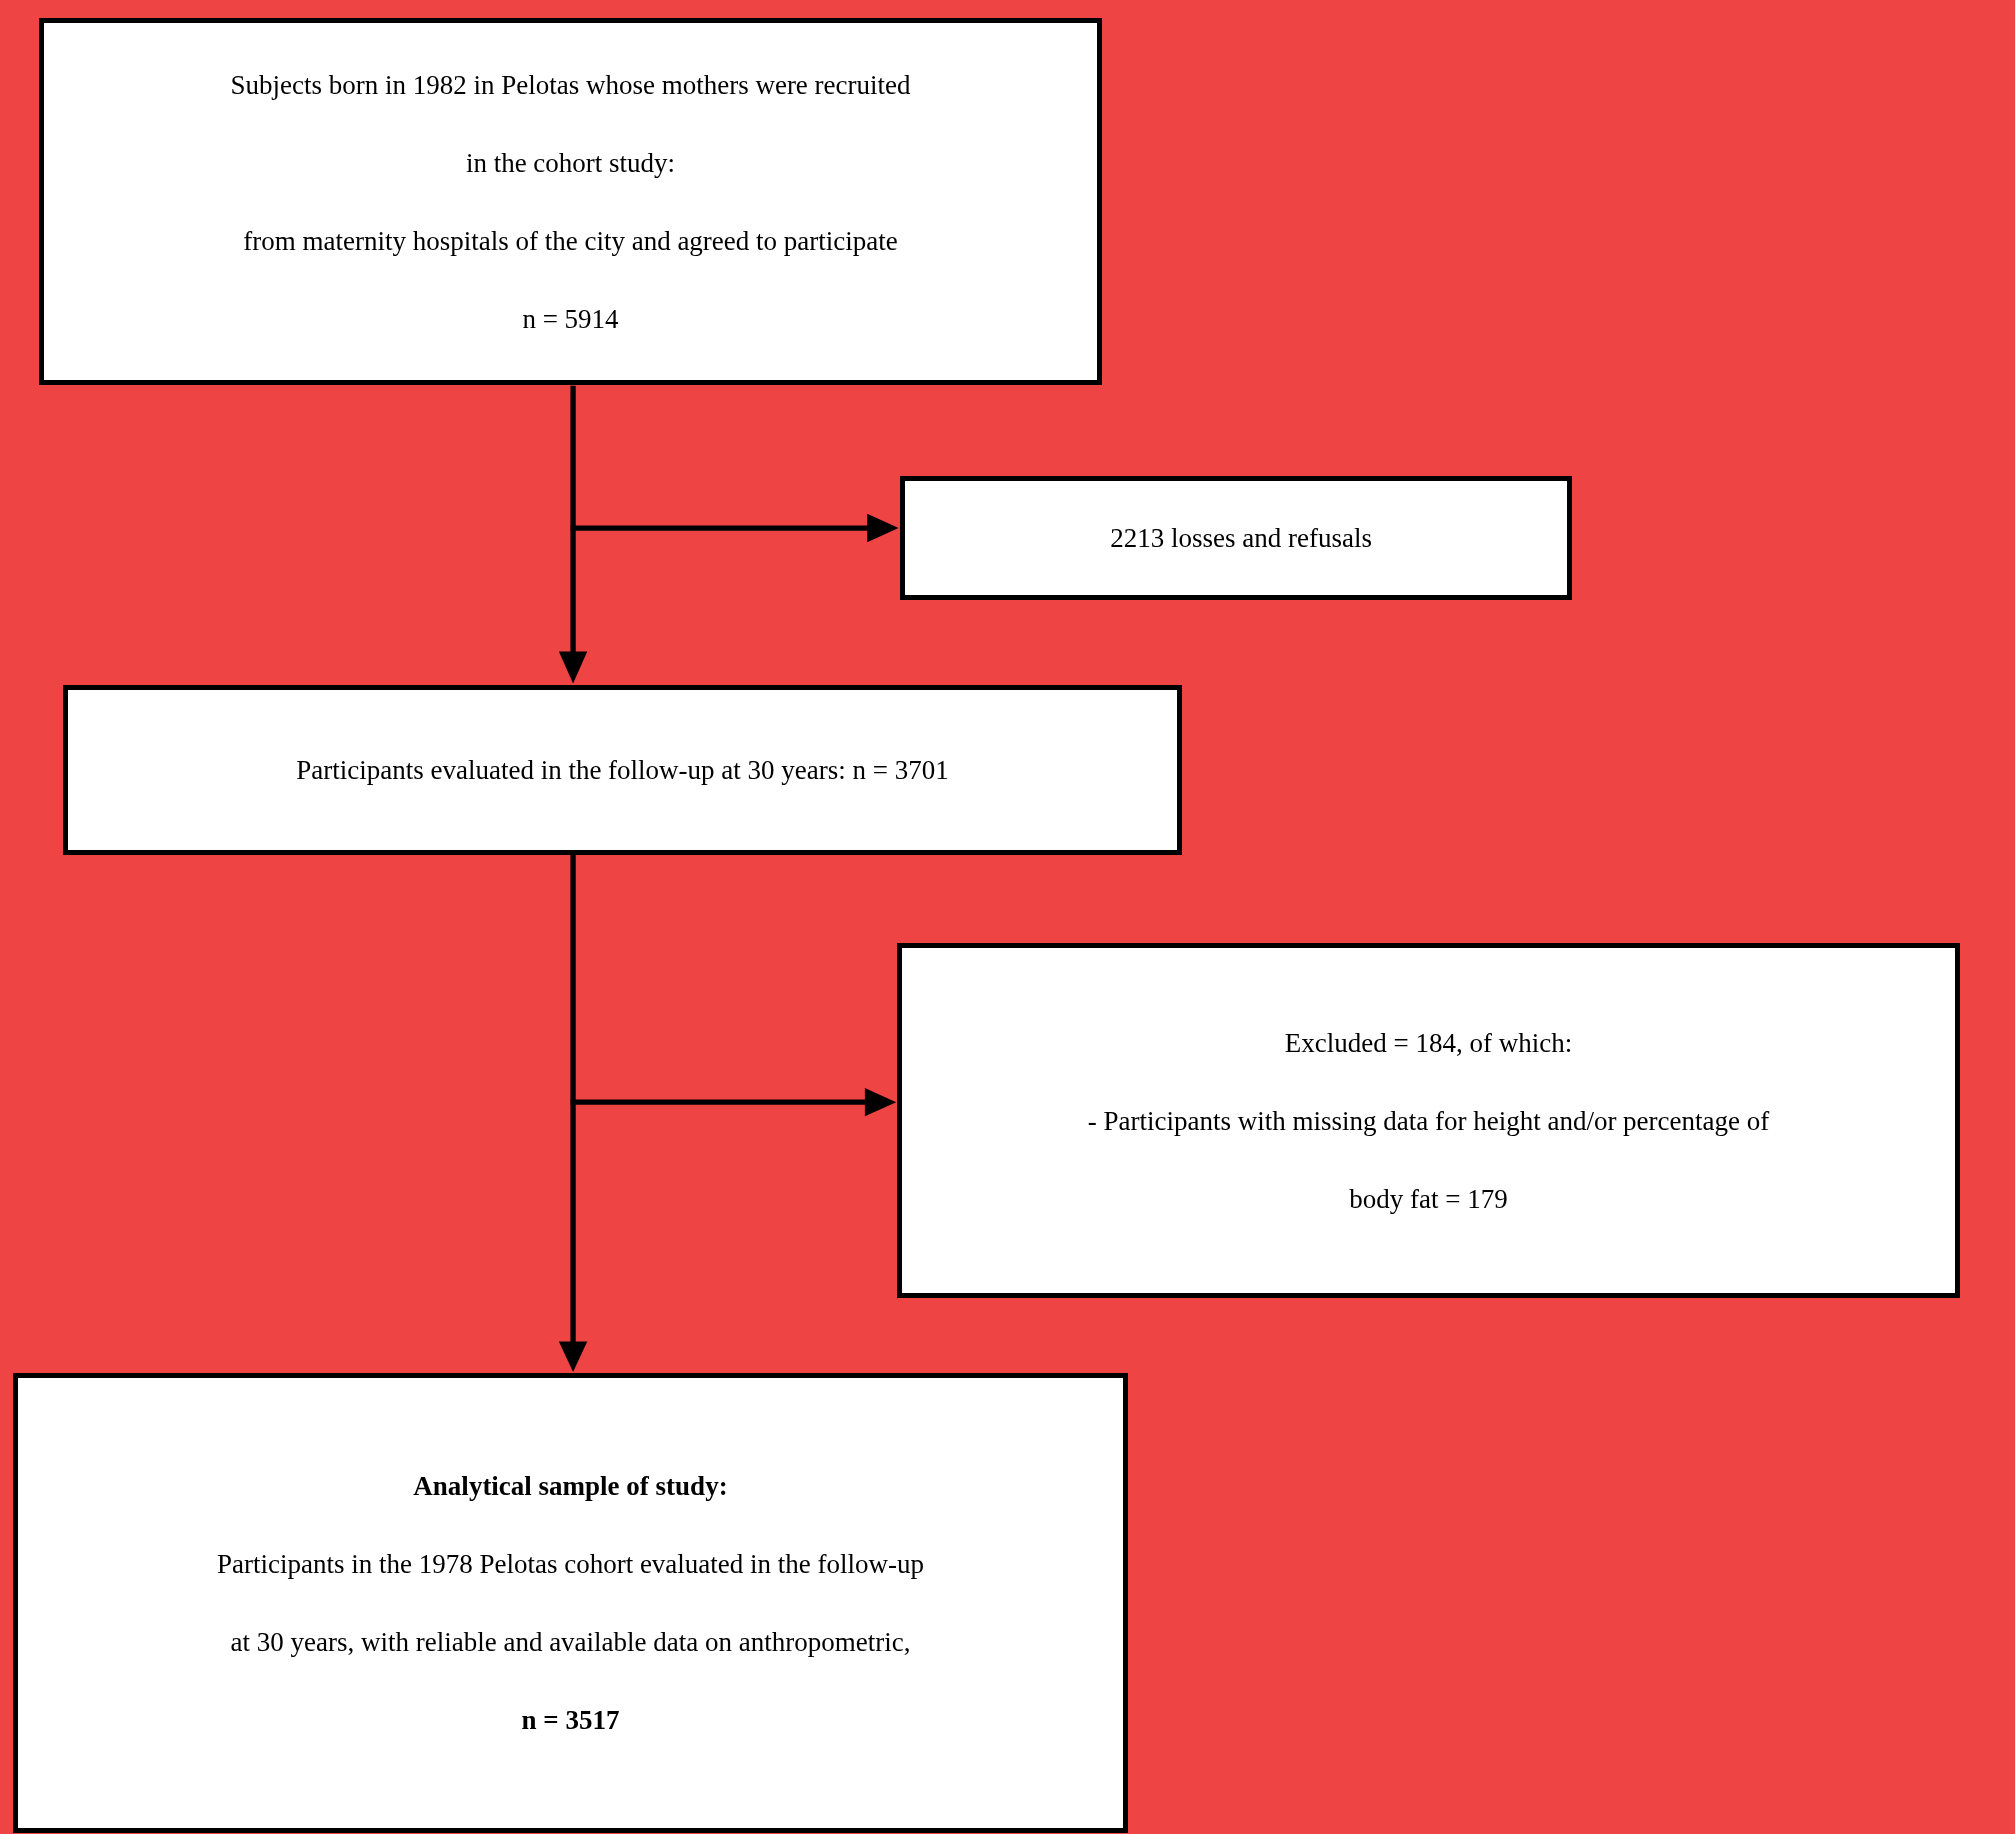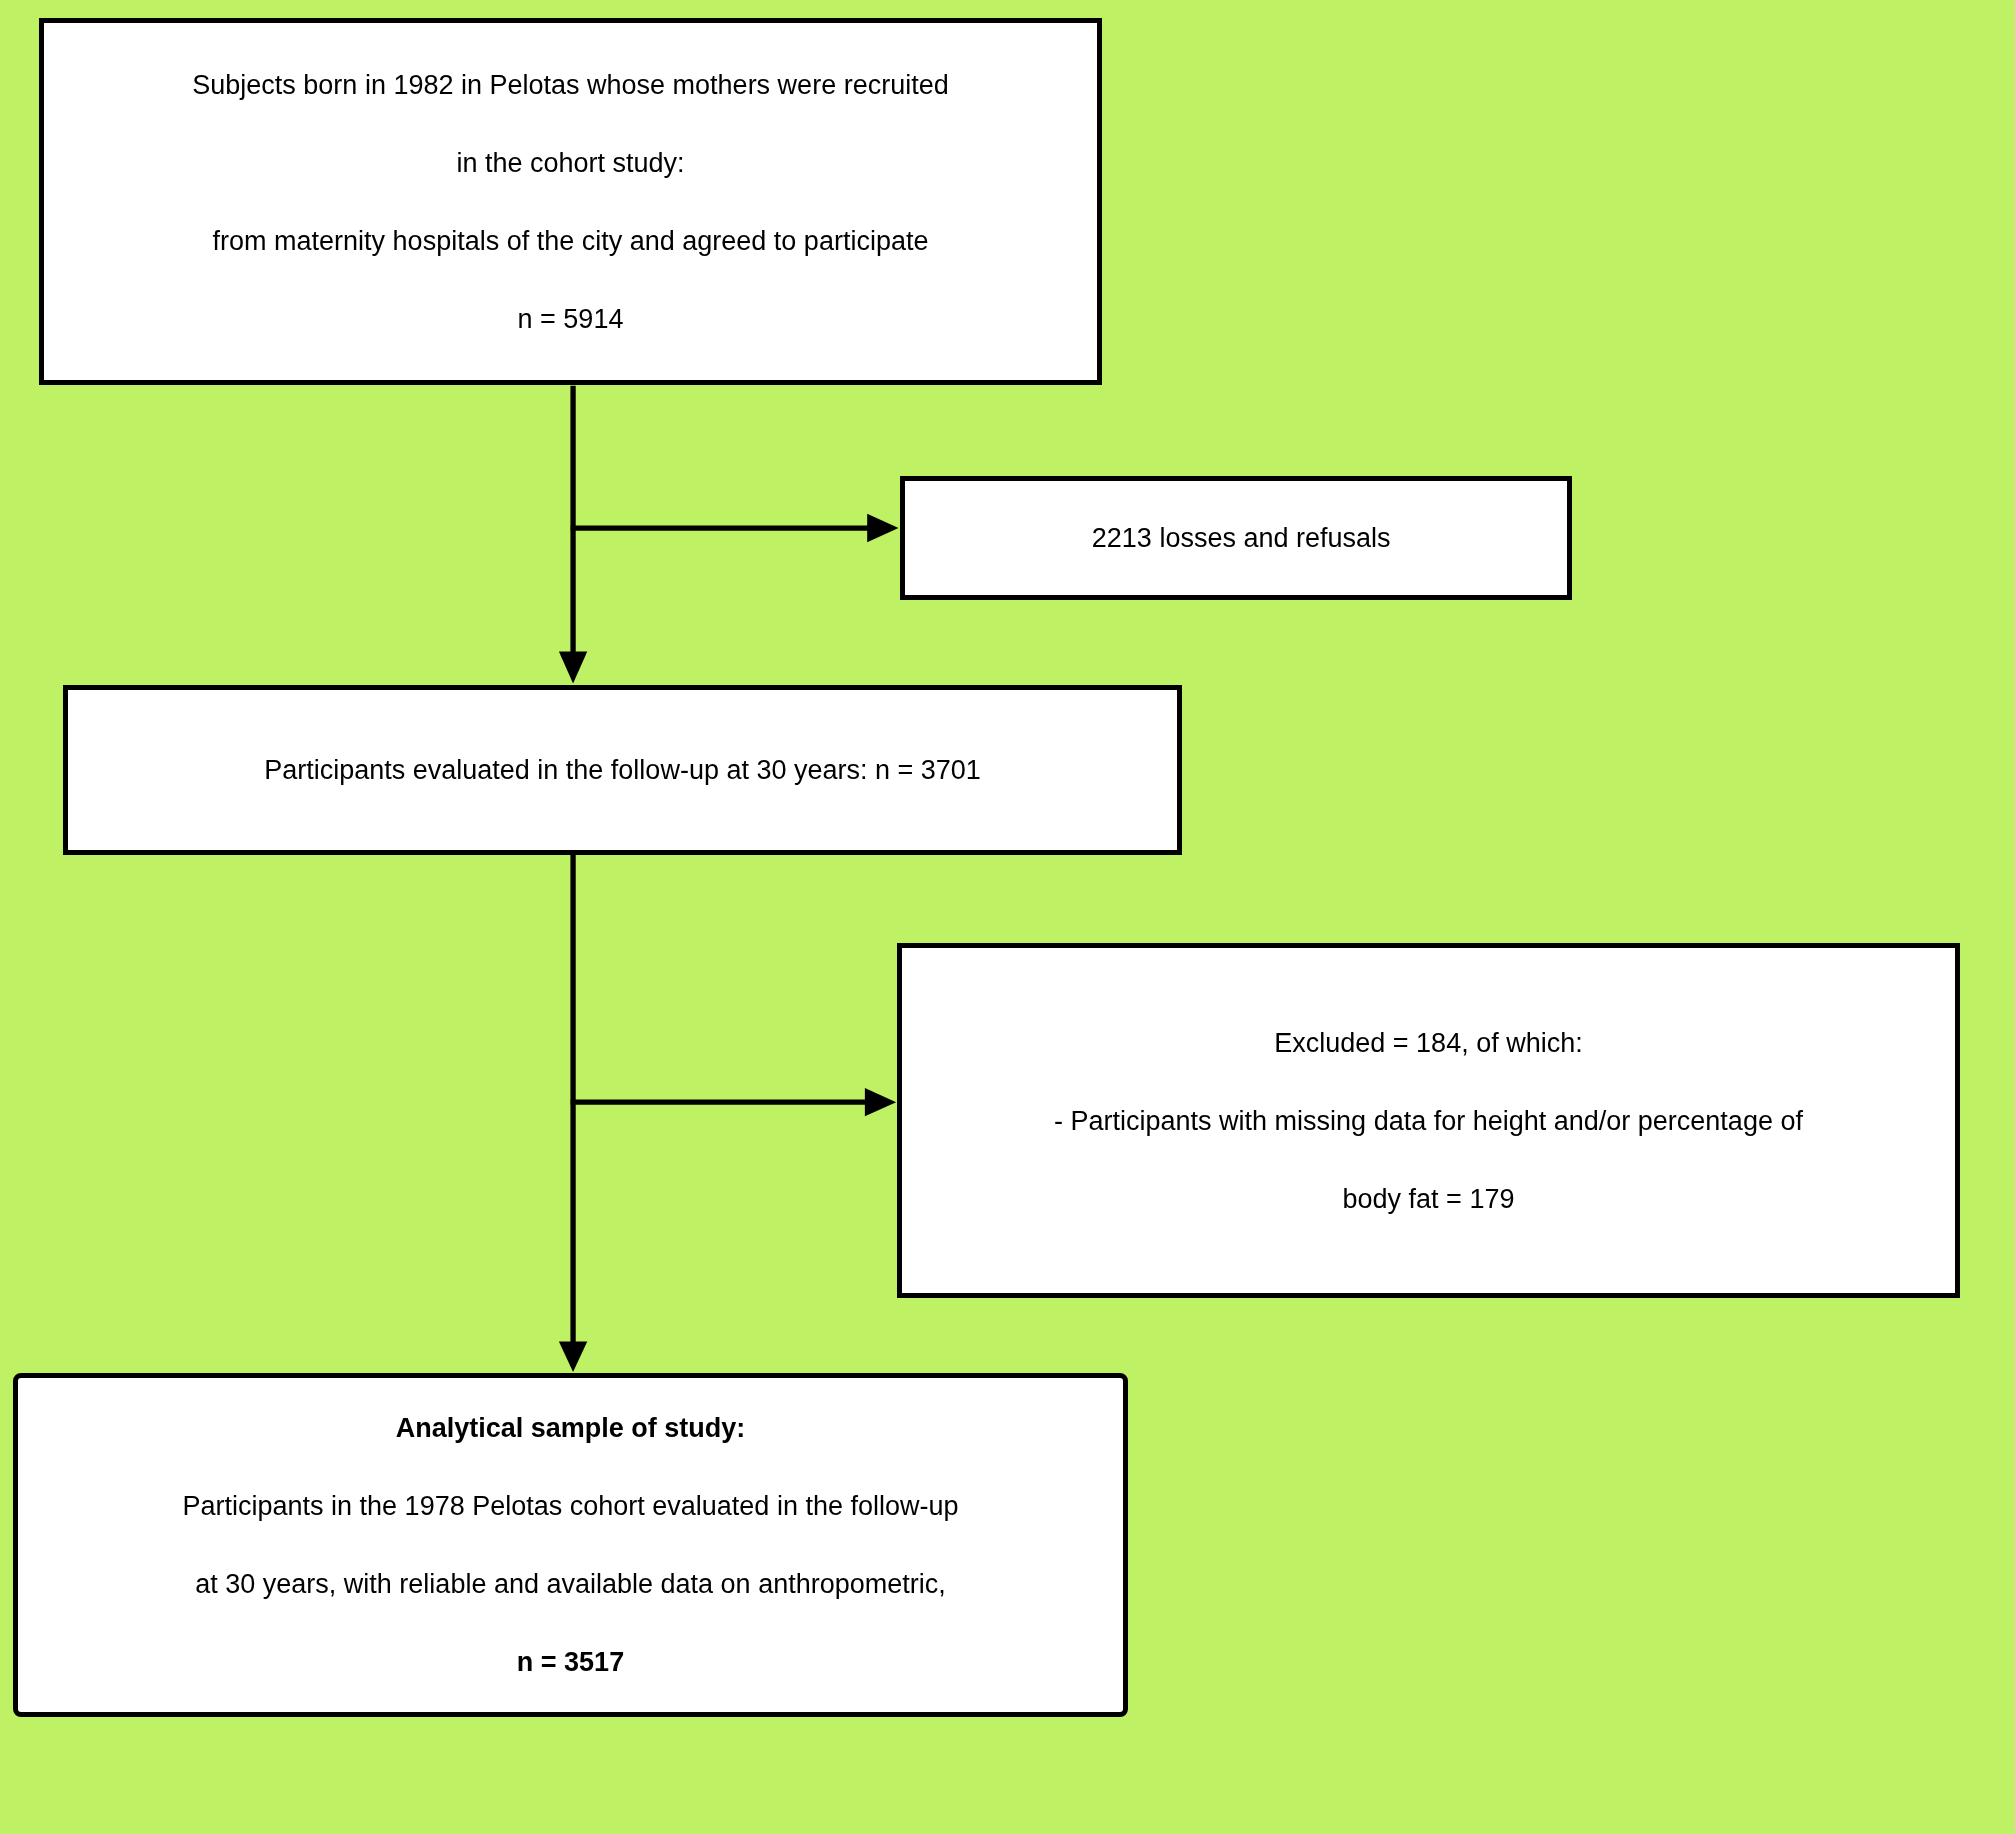--- a/index.html
+++ b/index.html
@@ -4,22 +4,22 @@
 <style>
   html, body {
     margin: 0;
     padding: 0;
     background: #ffffff;
   }
   #canvas {
     position: relative;
     width: 2015px;
     height: 1834px;
-    background: #bef264;
-    font-family: Liberation Sans, sans-serif;
+    background: #ef4444;
+    font-family: Liberation Serif, serif;
     color: #000000;
   }
   .flowbox {
     position: absolute;
     border: 5.3px solid #000000;
     background: #ffffff;
     box-sizing: border-box;
     display: flex;
     flex-direction: column;
     justify-content: center;
@@ -41,21 +41,21 @@
     left: 0;
     top: 0;
     width: 2015px;
     height: 1834px;
   }
   
   #box-enrollment { left: 39px;   top: 18.3px;   width: 1063px; height: 367px; }
   #box-losses     { left: 900px; top: 476px;  width: 672px; height: 124px; padding-left: 28px; }
   #box-followup   { left: 63px;  top: 685px; width: 1119px; height: 170px; }
   #box-excluded   { left: 897px; top: 943px; width: 1063px; height: 355px; }
-  #box-analytical { left: 13px;   top: 1373px; width: 1115px; height: 344px; border-radius: 8px; }
+  #box-analytical { left: 13px;   top: 1373px; width: 1115px; height: 460px; }
 </style>
 </head>
 <body>
 
 <div id="canvas">
 
   <svg id="connector-layer" viewBox="0 0 3411 3105" xmlns="http://www.w3.org/2000/svg">
 
     <g>
       <line x1="970" y1="653" x2="970" y2="1105" stroke="#000000" stroke-width="9"></line>

